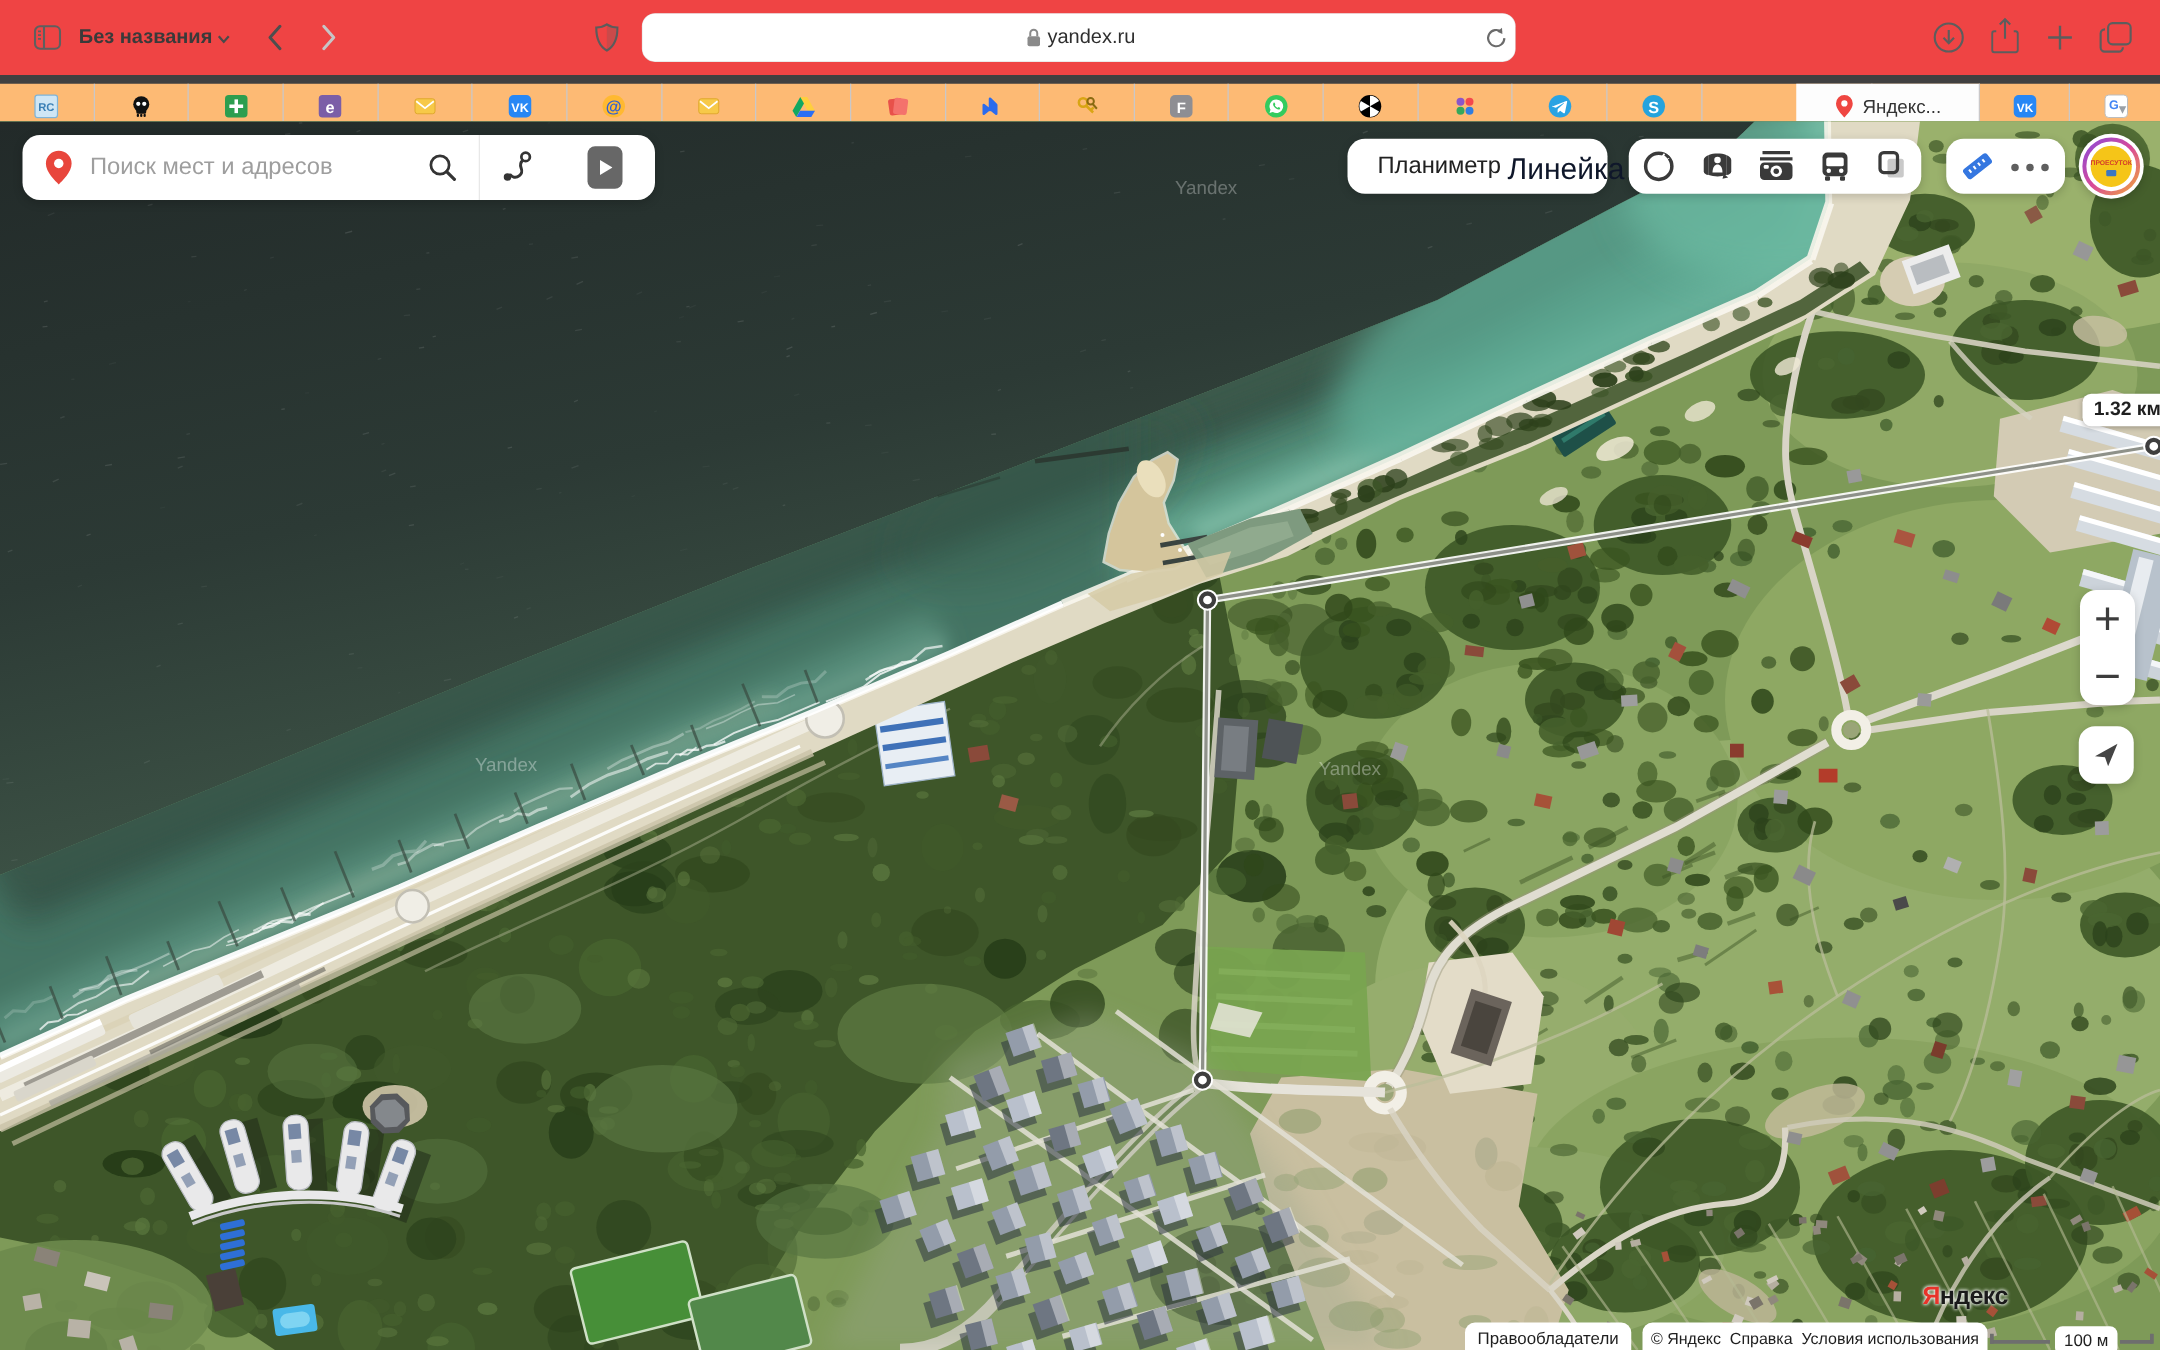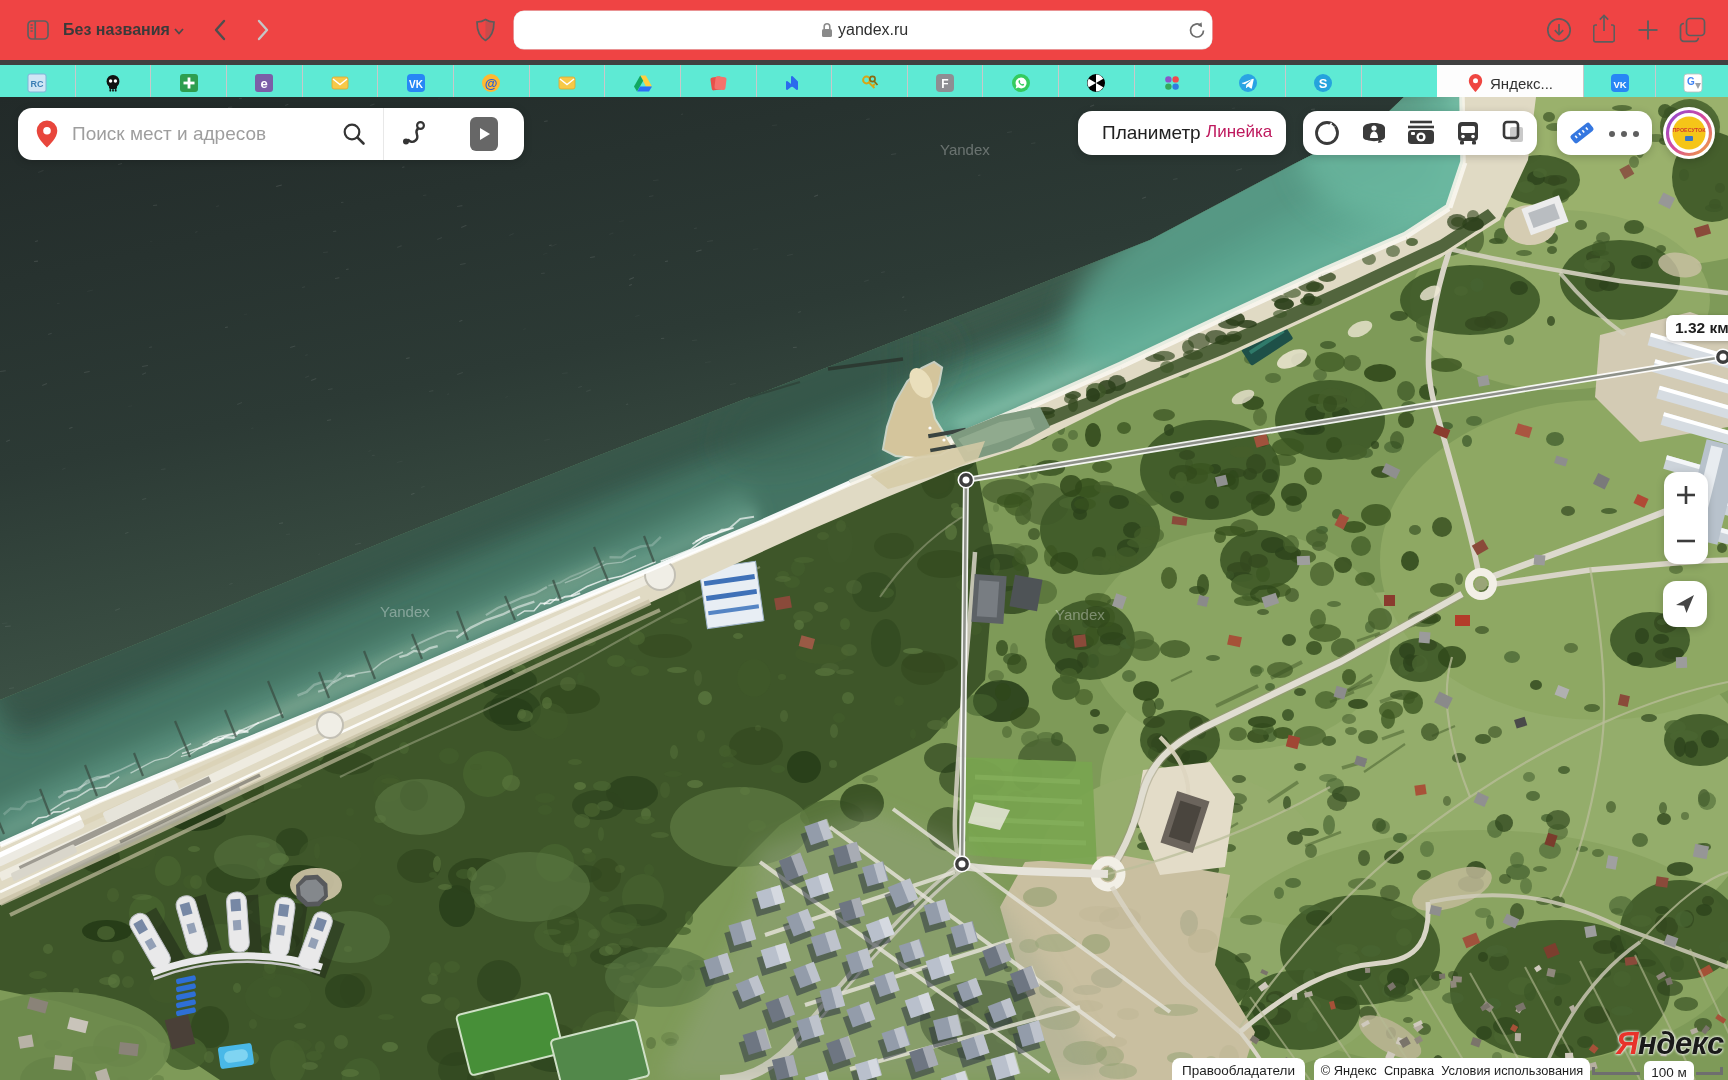--- a/index.html
+++ b/index.html
@@ -1,17 +1,17 @@
 <!DOCTYPE html>
 <html><head><meta charset="utf-8">
 <style>
 html,body{margin:0;padding:0;width:1728px;height:1080px;overflow:hidden;
  font-family:"Liberation Sans",sans-serif;}
 .topbar{position:relative;width:1728px;height:60px;background:#ef4444;}
-.tabbar{position:relative;width:1728px;height:37px;background:#5eead4;border-top:5px solid #404040;box-sizing:border-box;}
+.tabbar{position:relative;width:1728px;height:37px;background:#fdba74;border-top:7px solid #404040;box-sizing:border-box;}
 .tab{position:absolute;top:0;height:36px;border-right:1px solid #c9c8c9;display:flex;align-items:center;justify-content:center;box-sizing:border-box;}
 .mapwrap{position:relative;width:1728px;height:983px;background:#7d9a5c;overflow:hidden;}
 .pill{position:absolute;background:#fff;border-radius:14px;box-shadow:0 2px 8px rgba(0,0,0,.18);}
 </style></head><body>
 
 <div class="topbar">
 <svg style="position:absolute;left:27px;top:20px" width="22" height="20" viewBox="0 0 22 20">
 <rect x="1" y="1" width="20" height="18" rx="4" fill="none" stroke="#5f5f5f" stroke-width="1.7"></rect>
 <line x1="8.2" y1="1" x2="8.2" y2="19" stroke="#5f5f5f" stroke-width="1.7"></line>
 <line x1="3.4" y1="5" x2="5.8" y2="5" stroke="#5f5f5f" stroke-width="1.4"></line>
@@ -2047,21 +2047,21 @@
 <path d="M19 8.5 C14 13 22 16 16.5 20.5 C13.5 23 10.5 21.5 9.5 20" fill="none" stroke="#343434" stroke-width="2.4" stroke-linecap="round"></path>
       </svg>
 </div>
 <div style="position:absolute;left:470px;top:20px;width:28px;height:34px;background:rgba(70,70,70,.82);border-radius:6px;">
 <svg width="10" height="12" viewBox="0 0 10 12" style="position:absolute;left:10px;top:11px">
         <polygon points="0,0 10,6 0,12" fill="#fff"></polygon>
       </svg>
     </div>
 <div class="pill" style="left:1078px;top:14px;width:208px;height:44px;">
 <span style="position:absolute;left:24px;top:11px;font-size:19px;color:#212121;">Планиметр</span>
-<span style="position:absolute;left:128px;top:11px;font-size:17px;color:#be185d;">Линейка</span>
+<span style="position:absolute;left:128px;top:11px;font-size:24px;color:#0f172a;">Линейка</span>
 </div>
 <div class="pill" style="left:1303px;top:14px;width:234px;height:44px;">
 <svg width="30" height="30" viewBox="0 0 30 30" style="position:absolute;left:9px;top:7px">
 <circle cx="15" cy="15" r="10.5" fill="none" stroke="#3a3a3a" stroke-width="2.8"></circle>
 <path d="M19 4.5 a11.5 11.5 0 0 1 4.5 4 L19.5 12 a6 6 0 0 0 -3.5 -3.2 Z" fill="#ffffff"></path>
 <path d="M20 5.5 a10.5 10.5 0 0 1 3 2.8" fill="none" stroke="#3a3a3a" stroke-width="2.2"></path>
       </svg>
 <svg width="30" height="30" viewBox="0 0 30 30" style="position:absolute;left:56px;top:7px">
 <path d="M8 6 C12 4.5 18 4.5 22 6 L22 22 C18 23.5 12 23.5 8 22 Z" fill="#3a3a3a"></path>
 <path d="M8 6 C5.5 7 4 8.5 4 10 L4 19 C4 20.5 5.5 22 8 22 Z" fill="#3a3a3a"></path>
@@ -2132,21 +2132,21 @@
 <line x1="2" y1="11" x2="20" y2="11" stroke="#3c3c3c" stroke-width="2.6"></line>
       </svg>
 </div>
 <div class="pill" style="left:1663px;top:484px;width:44px;height:46px;border-radius:13px;">
 <svg width="24" height="24" viewBox="0 0 24 24" style="position:absolute;left:10px;top:11px">
 <path d="M3 13 L21 3 L13.5 21 L11 13.8 Z" fill="#454545"></path>
       </svg>
 </div>
 <div style="position:absolute;left:1172px;top:961px;width:133px;height:30px;background:#fff;border-radius:8px;font-size:13.5px;color:#1f1f1f;text-align:center;line-height:25px;">Правообладатели</div>
 <div style="position:absolute;left:1314px;top:961px;width:276px;height:30px;background:#fff;border-radius:8px;font-size:12.8px;color:#1f1f1f;text-align:center;line-height:25px;">© Яндекс&nbsp;&nbsp;Справка&nbsp;&nbsp;Условия использования</div>
-<div style="position:absolute;left:1616px;top:929px;font-size:31px;font-weight:bold;letter-spacing:-0.5px;font-style:italic;">
+<div style="position:absolute;left:1538px;top:929px;font-size:20px;font-weight:bold;letter-spacing:-0.5px;">
 <span style="color:#e8332a;text-shadow:0 0 3px #fff,0 0 3px #fff;">Я</span><span style="color:#1a1a1a;text-shadow:0 0 3px #fff,0 0 3px #fff;">ндекс</span></div>
 <div style="position:absolute;left:1592px;top:962px;width:136px;height:26px;">
 <div style="position:absolute;left:0;top:13px;width:48px;height:2.5px;background:#6e6e6e;"></div>
 <div style="position:absolute;left:0;top:8px;width:2.5px;height:8px;background:#6e6e6e;"></div>
 <div style="position:absolute;left:104px;top:13px;width:26px;height:2.5px;background:#6e6e6e;"></div>
 <div style="position:absolute;left:128px;top:8px;width:2.5px;height:8px;background:#6e6e6e;"></div>
 <div style="position:absolute;left:52px;top:2px;width:50px;height:23px;background:#fff;border-radius:6px;font-size:13.5px;color:#1f1f1f;text-align:center;line-height:23px;">100 м</div>
 </div>
 </div>
 </body></html>

